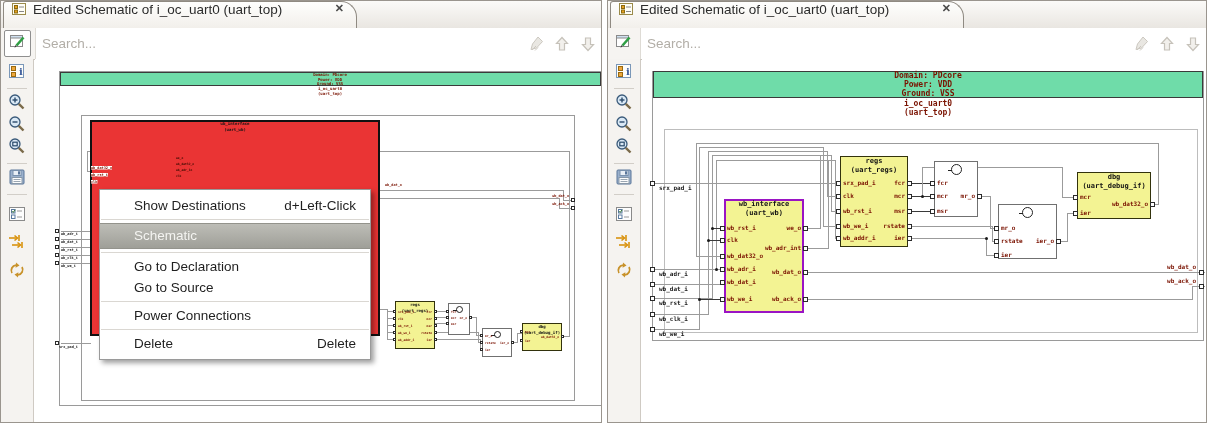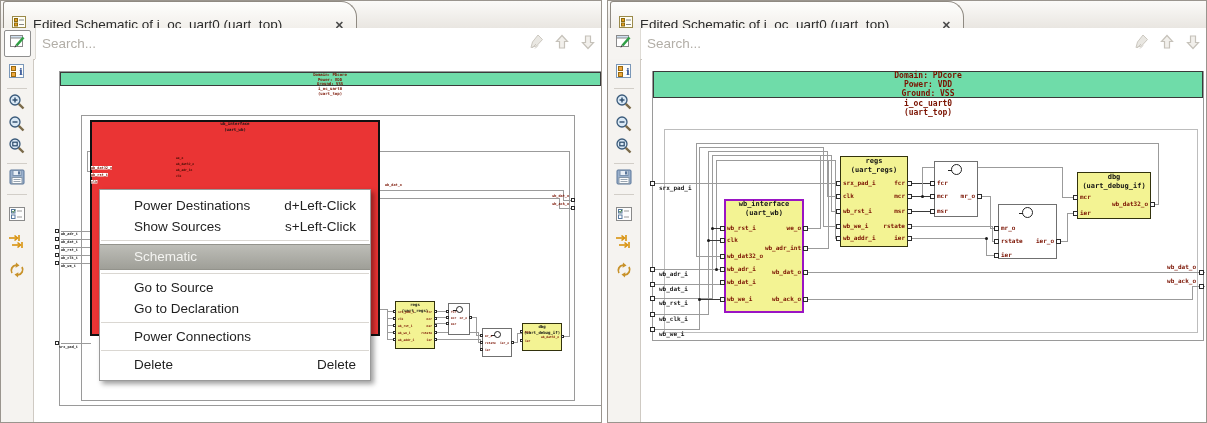--- a/index.html
+++ b/index.html
@@ -2,31 +2,31 @@
 <html><head>
 <meta charset="utf-8">
 <style>
   html,body{margin:0;padding:0;background:#fff;width:1207px;height:423px;overflow:hidden;
             font-family:"Liberation Sans",sans-serif;}
   .app{position:relative;width:1207px;height:423px;background:#fff;}
   .panel{position:absolute;top:0;height:423px;background:#fff;border:1px solid #9a958e;box-sizing:border-box;}
   
   .tabrow{position:absolute;left:0;right:0;top:0;height:27px;
           background:linear-gradient(#fbfaf8,#e9e6e1);border-bottom:1px solid #b3ada5;}
-  .tab{position:absolute;left:2px;top:0;height:31px;display:flex;align-items:flex-end;gap:6px;
+  .tab{position:absolute;left:2px;top:0;height:31px;display:flex;align-items:flex-start;gap:6px;
        padding:0 12px 0 8px;border:1px solid #8f8a82;border-bottom:none;
        border-radius:3px 16px 0 0;background:linear-gradient(#fefefd,#f0ede8);
        font-size:13.5px;color:#2c2c2c;white-space:nowrap;box-sizing:border-box;width:354px;}
   .tab .close{font-size:11px;font-weight:bold;color:#4a4a4a;margin-left:auto;cursor:default;}
   
   .searchrow{position:absolute;left:0;right:0;top:27px;height:31px;background:#f6f4f1;
              border-bottom:1px solid #c9c4bd;display:flex;align-items:center;}
   .sbtn{width:25px;height:25px;margin:0 4px 0 3px;display:flex;align-items:center;justify-content:center;flex:0 0 auto;}
   .sbtn.bordered{border:1px solid #8f8f8f;border-radius:2px;background:#fff;}
-  .sfield{flex:1;height:100%;background:#fff;border-left:1px solid #dedbd5;display:flex;align-items:center;}
+  .sfield{flex:1;height:100%;background:#fff;border-left:1px solid #dedbd5;display:flex;align-items:flex-end;}
   .sfield input{flex:1;border:none;outline:none;height:100%;font-size:13.5px;color:#333;padding:0 6px;
                 font-family:"Liberation Sans",sans-serif;background:transparent;}
   .sfield input::placeholder{color:#b2aea7;}
   .sact{width:26px;height:26px;display:flex;align-items:center;justify-content:center;flex:0 0 auto;}
   
   .pbody{position:absolute;left:0;right:0;top:58px;bottom:0;}
   .vtoolbar{position:absolute;left:0;top:0;bottom:0;width:33px;background:#f5f3f0;
             border-right:1px solid #cfcac3;display:flex;flex-direction:column;align-items:center;padding-top:3px;box-sizing:border-box;}
   .tbtn{width:24px;height:22px;display:flex;align-items:center;justify-content:center;margin-bottom:0;}
   .tsep{width:20px;height:1px;background:#d2cec8;margin:4px 0;}
@@ -602,37 +602,33 @@
           <div class="slabel" style="color: rgb(26, 26, 26); font-size: 6px; top: 257px; left: 17px; transform-origin: left top;">wb_clk_i</div>
           <div class="slabel" style="color: rgb(26, 26, 26); font-size: 6px; top: 272px; left: 17px; transform-origin: left top;">wb_we_i</div>
           <div class="slabel" style="color: rgb(122, 18, 0); font-size: 6px; top: 205px; left: 554px; transform-origin: right top; transform: translateX(-100%);">wb_dat_o</div>
           <div class="slabel" style="color: rgb(122, 18, 0); font-size: 6px; top: 219px; left: 554px; transform-origin: right top; transform: translateX(-100%);">wb_ack_o</div>
         </div>
     </div>
   </section>
 
   <div class="cmenu" id="ctxmenu">
       <div class="citem">
-        <span>Power Destinations</span>
+        <span>Show Destinations</span>
         <span class="accel">d+Left-Click</span>
-      </div>
-      <div class="citem">
-        <span>Show Sources</span>
-        <span class="accel">s+Left-Click</span>
       </div>
       <div class="csep"></div>
       <div class="citem hl">
         <span>Schematic</span>
       </div>
       <div class="csep"></div>
       <div class="citem">
+        <span>Go to Declaration</span>
+      </div>
+      <div class="citem">
         <span>Go to Source</span>
-      </div>
-      <div class="citem">
-        <span>Go to Declaration</span>
       </div>
       <div class="csep"></div>
       <div class="citem">
         <span>Power Connections</span>
       </div>
       <div class="csep"></div>
       <div class="citem">
         <span>Delete</span>
         <span class="accel">Delete</span>
       </div>

